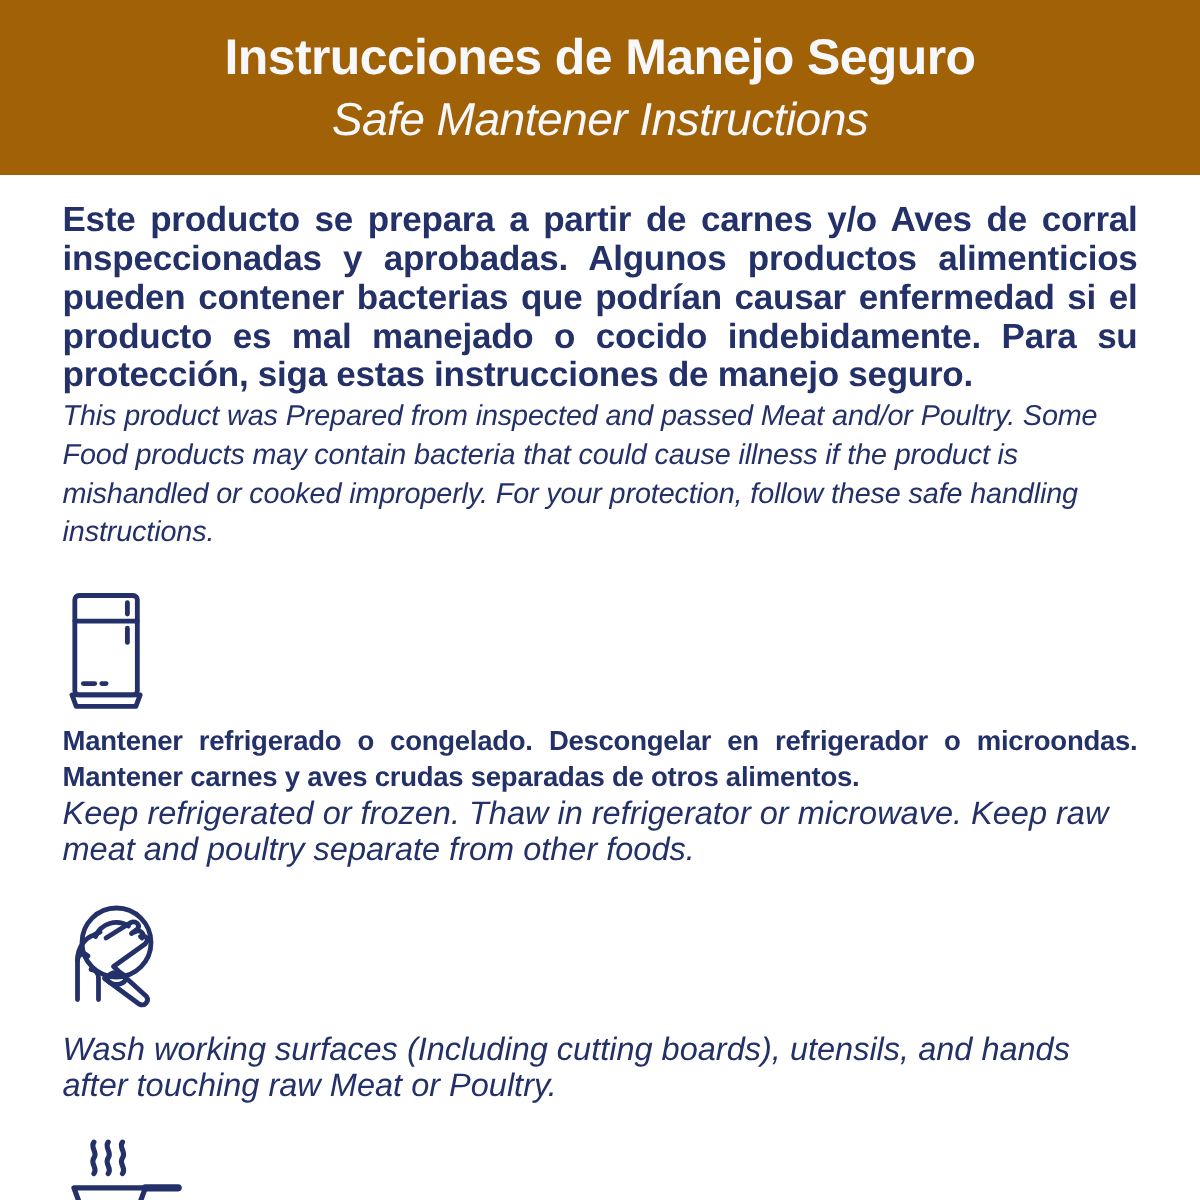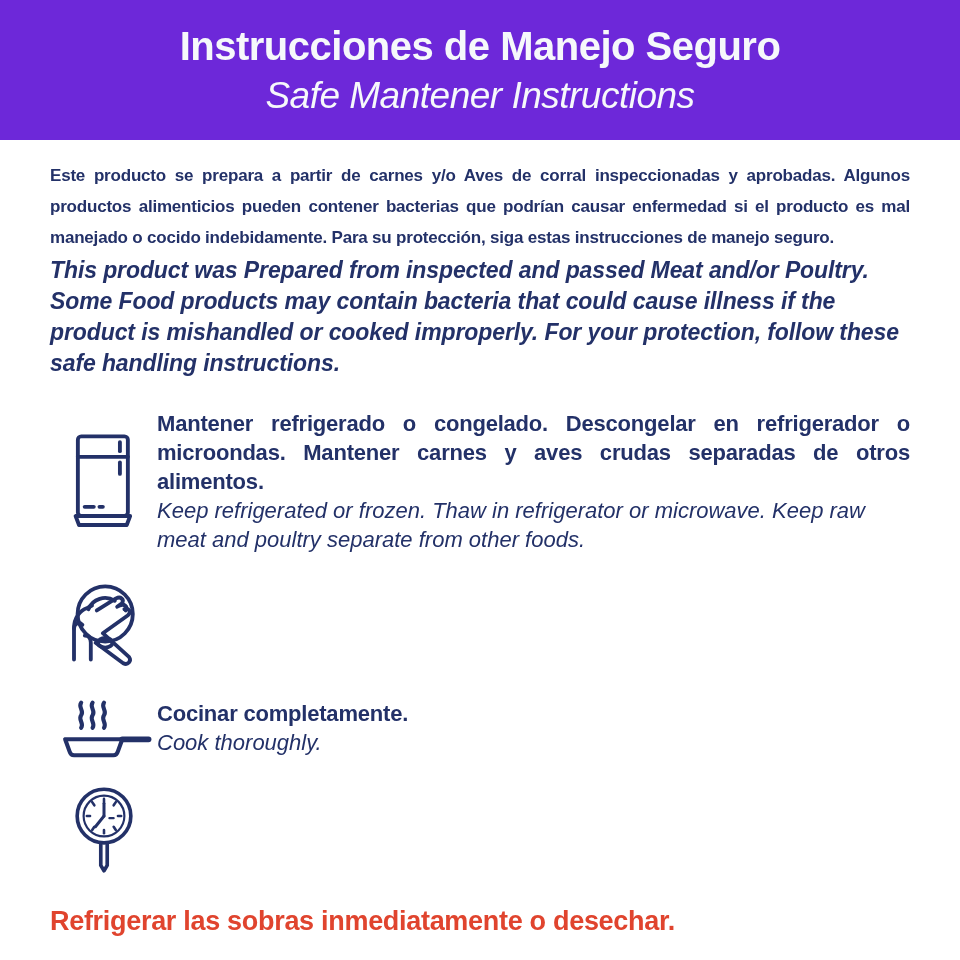--- a/index.html
+++ b/index.html
@@ -9,21 +9,21 @@
     height: 960px;
     background: #ffffff;
     font-family: "Liberation Sans", sans-serif;
     color: #233168;
     overflow: hidden;
     position: relative;
   }
   
   .header {
     height: 140px;
-    background: #6d28d9;
+    background: #a16207;
     color: #f6f8fb;
     display: flex;
     flex-direction: column;
     align-items: center;
     justify-content: center;
     gap: 6px;
   }
   .header .title-es {
     font-size: 40px;
     font-weight: 700;
@@ -31,57 +31,58 @@
   }
   .header .title-en {
     font-size: 37px;
     font-style: italic;
     font-weight: 400;
     letter-spacing: -0.5px;
   }
   
   .content { padding: 20px 50px 0 50px; }
   .intro-es {
-    font-size: 17px;
+    font-size: 28px;
     line-height: 31px;
     font-weight: 700;
     text-align: justify;
     letter-spacing: -0.2px;
   }
   .intro-en {
     font-size: 23px;
     line-height: 31px;
     font-style: italic;
-    font-weight: 700;
+    font-weight: 400;
     letter-spacing: -0.1px;
     margin-top: 2px;
   }
   
   .items { padding: 30px 50px 0 50px; }
   .item {
     display: flex;
-    align-items: center;
+    align-items: flex-start;
     margin-bottom: 24px;
+    flex-direction: column;
   }
   .item .icon-cell {
     flex: 0 0 107px;
     display: flex;
     justify-content: center;
     padding-top: 2px;
   }
   .item .text-cell { flex: 1 1 auto; }
   .item .txt-es {
     font-size: 22px;
     line-height: 29px;
     font-weight: 700;
     text-align: justify;
     letter-spacing: -0.2px;
   }
   .item .txt-en {
-    font-size: 22px;
+    font-size: 26px;
     line-height: 29px;
     font-style: italic;
     font-weight: 400;
   }
   .item svg { stroke: #233168; fill: none; stroke-linecap: round; stroke-linejoin: round; }
   
   .footer { padding: 6px 50px 0 50px; color: #e0442e; }
   .footer .foot-es {
     font-size: 27px;
     font-weight: 700;
@@ -132,20 +133,21 @@
           <path d="M10 66 L10 40 C10 31 15 25 21 23 L25 21"></path>
           <path d="M24 66 L24 52 C24 48 22 46 19 46"></path>
           <path d="M10 40 C10 36 14 34 17 37"></path>
           <path d="M29 25 L45 15 C49 13 52 16 50 19 L46 22"></path>
           <path d="M48 21 C52 19 55 22 53 25"></path>
           <path d="M52 24 C56 23 58 26 55 29 L34 44 L56 64 C58 67 55 71 51 69 L28 52"></path>
           <ellipse cx="36" cy="52" rx="6" ry="4"></ellipse>
         </svg>
       </div>
       <div class="text-cell">
+        <div class="txt-en">Wash working surfaces (Including cutting boards), utensils, and hands after touching raw Meat or Poultry.</div>
       </div>
     </div>
 
     <div class="item">
       <div class="icon-cell">
         <svg width="96" height="62" viewBox="0 0 84 54" stroke-width="3.6">
           <path d="M22 4 c-3 4 3 7 0 11 c-3 4 3 7 0 11"></path>
           <path d="M32 4 c-3 4 3 7 0 11 c-3 4 3 7 0 11"></path>
           <path d="M42 4 c-3 4 3 7 0 11 c-3 4 3 7 0 11"></path>
           <path d="M8 36 L58 36 L54 47 a4 4 0 0 1 -4 3 L16 50 a4 4 0 0 1 -4 -3 Z"></path>

